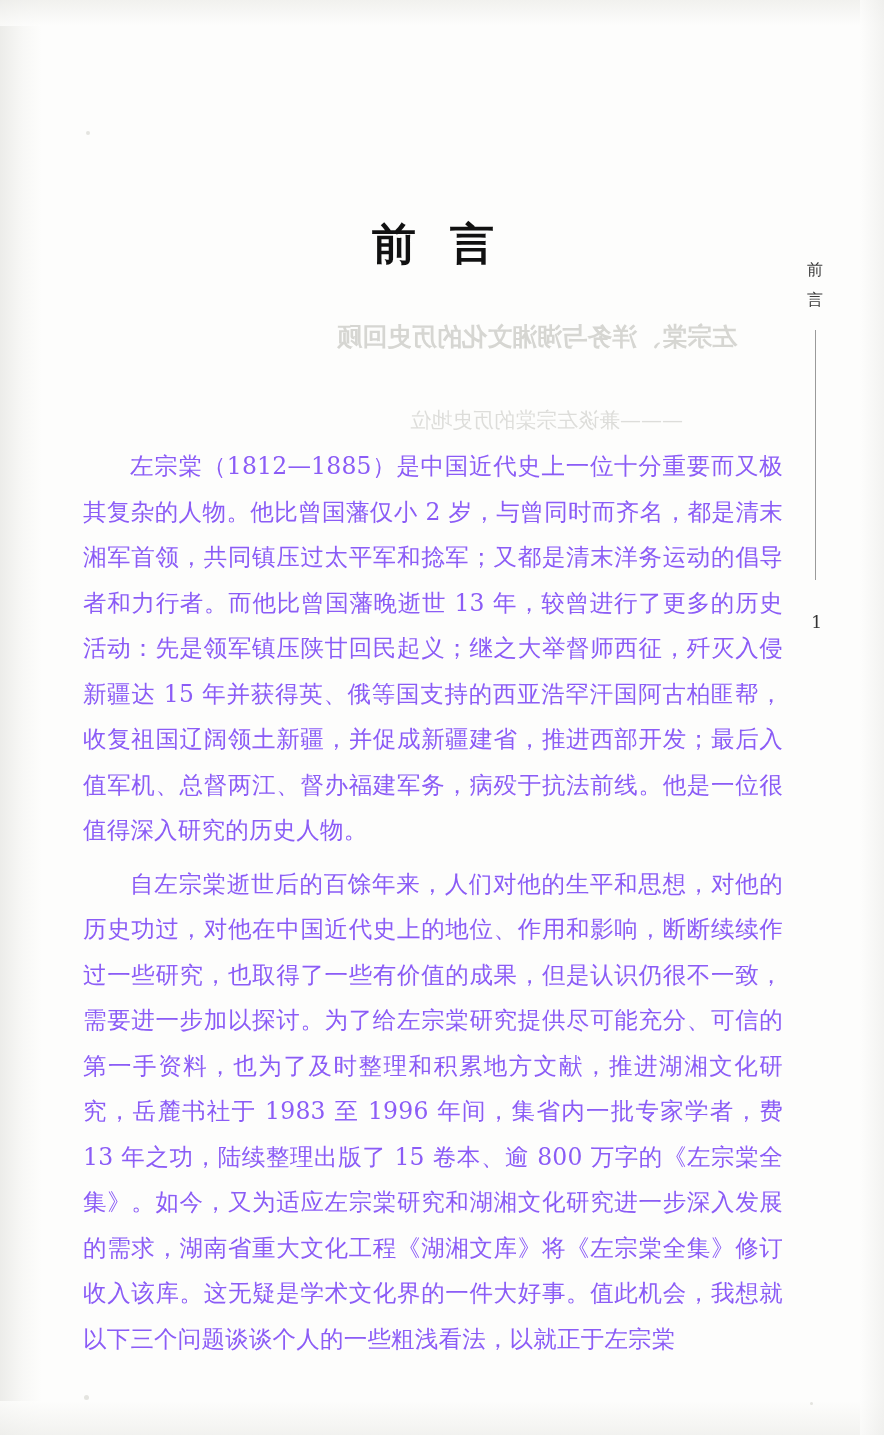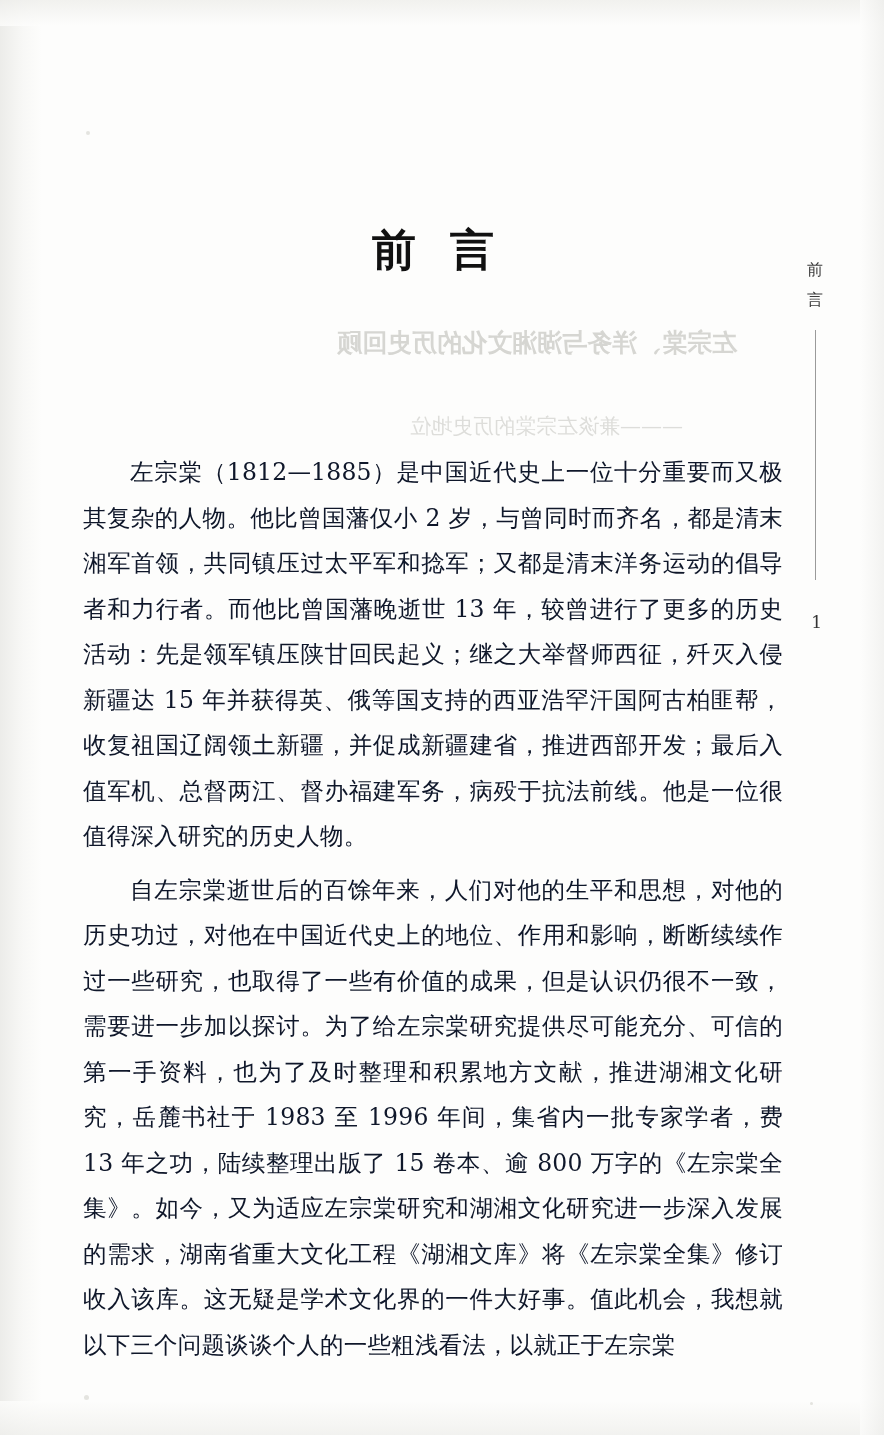--- a/index.html
+++ b/index.html
@@ -85,21 +85,21 @@
     top: 612px;
     font-size: 17px;
     color: #333;
     font-family: "DejaVu Serif", "Liberation Serif", serif;
   }
 
   
   .content {
     position: absolute;
     left: 83px;
-    top: 222px;
+    top: 216px;
     width: 700px;
   }
 
   h1.chapter-title {
     margin: 0;
     padding: 0;
     font-size: 44px;
     font-weight: 700;
     letter-spacing: 34px;
     text-indent: 34px;
@@ -138,21 +138,21 @@
     top: 228px;
     width: 700px;
   }
   p.para {
     margin: 0 0 0 0;
     text-indent: 2em;
     font-size: 23.5px;
     line-height: 45.5px;
     text-align: justify;
     text-justify: inter-ideograph;
-    color: #0f172a;
+    color: #8b5cf6;
     letter-spacing: 0.2px;
   }
   p.para + p.para { margin-top: 8px; }
 </style>
 </head>
 <body>
 
 <div class="page">
 
   <div class="scan-edge-left"></div>

